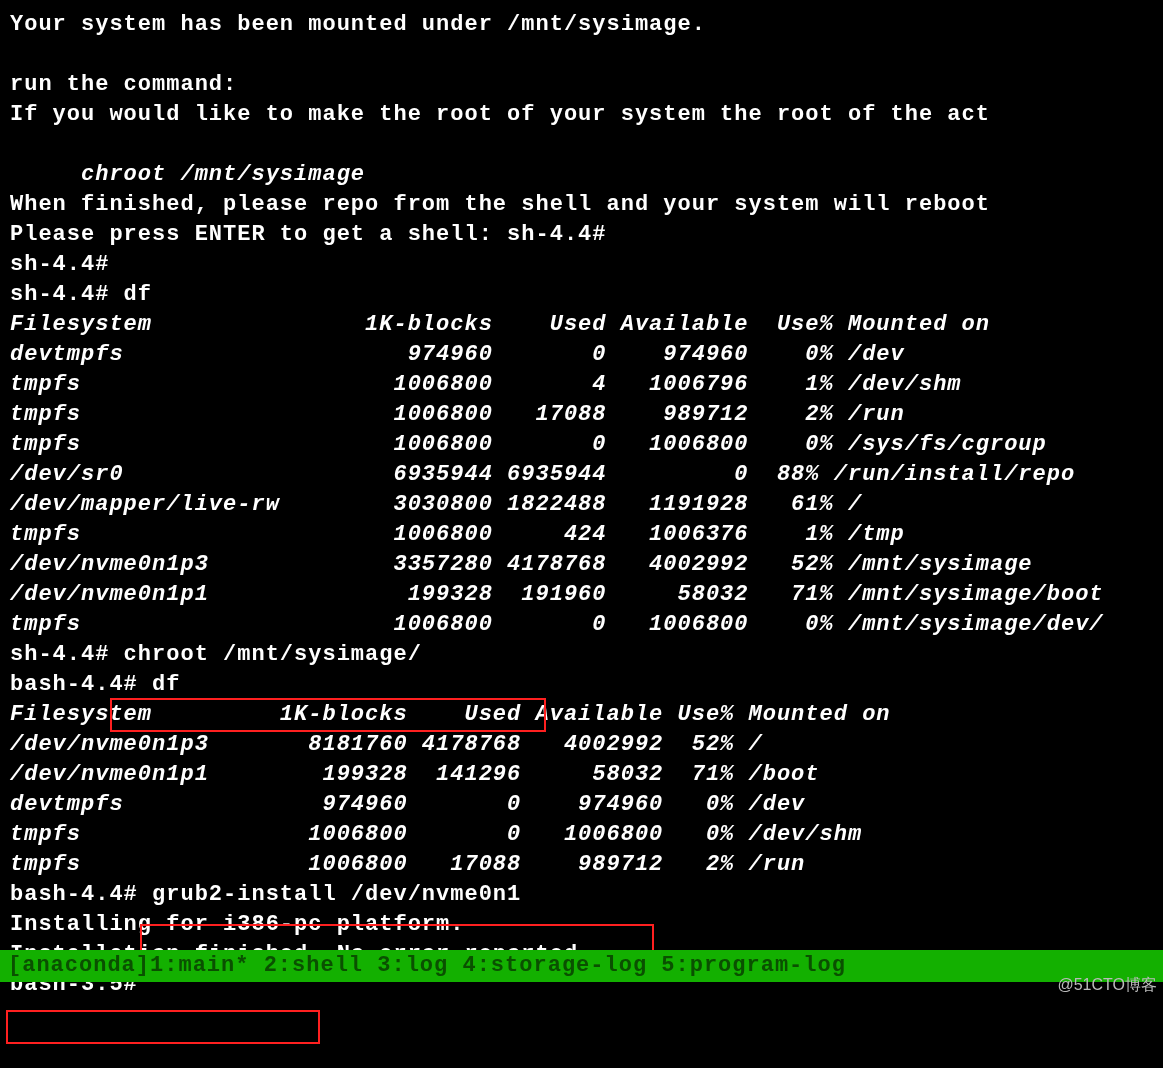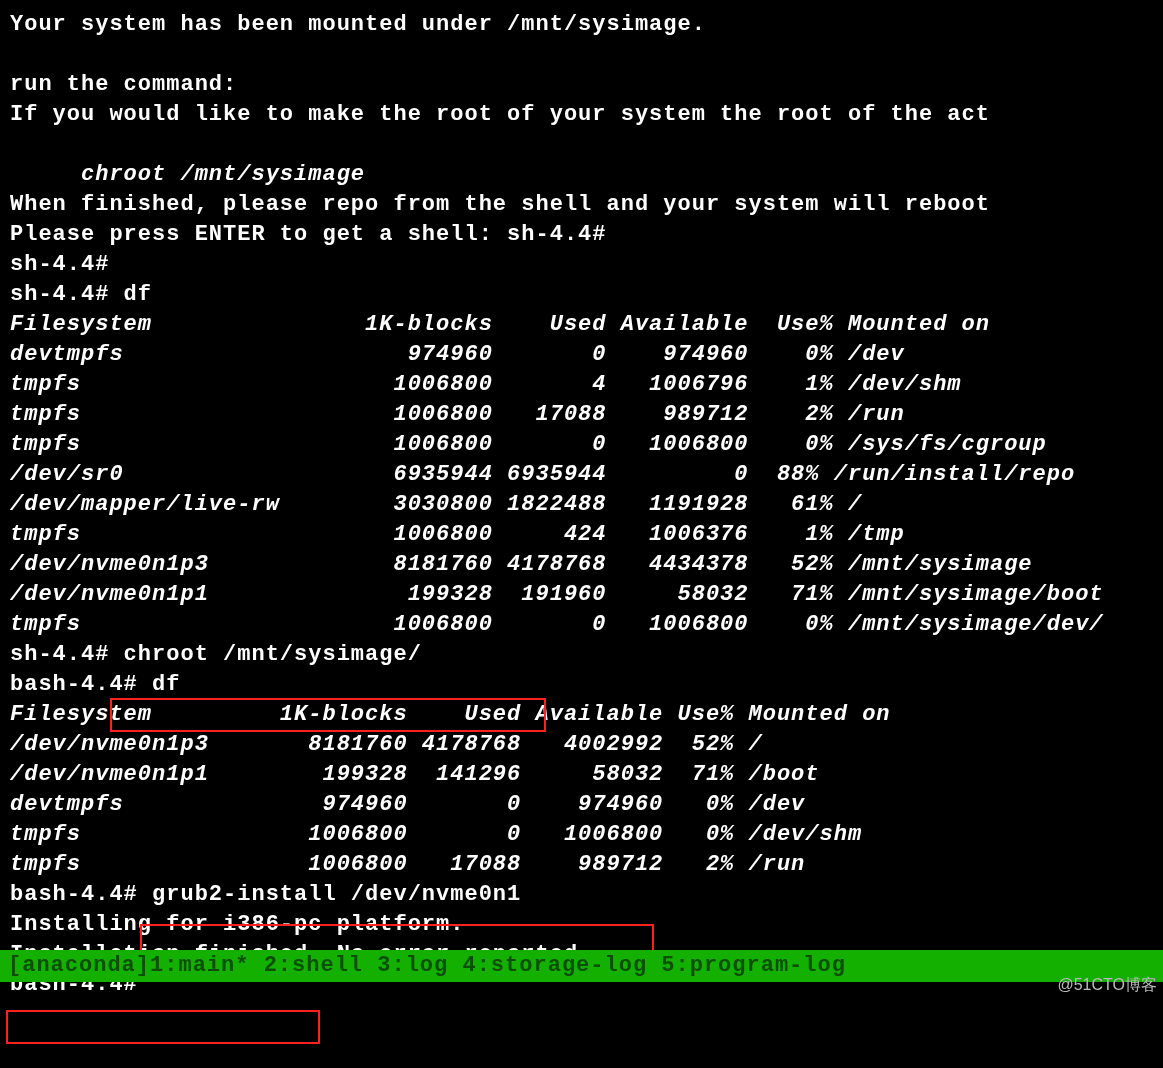--- a/index.html
+++ b/index.html
@@ -25,38 +25,38 @@
   <div>sh-4.4# df</div>
 
   <div class="tbl"><span>Filesystem               1K-blocks    Used Available  Use% Mounted on</span></div>
   <div class="tbl"><span>devtmpfs                    974960       0    974960    0% /dev</span></div>
   <div class="tbl"><span>tmpfs                      1006800       4   1006796    1% /dev/shm</span></div>
   <div class="tbl"><span>tmpfs                      1006800   17088    989712    2% /run</span></div>
   <div class="tbl"><span>tmpfs                      1006800       0   1006800    0% /sys/fs/cgroup</span></div>
   <div class="tbl"><span>/dev/sr0                   6935944 6935944         0  88% /run/install/repo</span></div>
   <div class="tbl"><span>/dev/mapper/live-rw        3030800 1822488   1191928   61% /</span></div>
   <div class="tbl"><span>tmpfs                      1006800     424   1006376    1% /tmp</span></div>
-  <div class="tbl"><span>/dev/nvme0n1p3             8181760 4178768   4434378   52% /mnt/sysimage</span></div>
+  <div class="tbl"><span>/dev/nvme0n1p3             3357280 4178768   4002992   52% /mnt/sysimage</span></div>
   <div class="tbl"><span>/dev/nvme0n1p1              199328  191960     58032   71% /mnt/sysimage/boot</span></div>
   <div class="tbl"><span>tmpfs                      1006800       0   1006800    0% /mnt/sysimage/dev/</span></div>
 
   <div>sh-4.4# chroot /mnt/sysimage/</div>
   <div>bash-4.4# df</div>
 
   <div class="tbl"><span>Filesystem         1K-blocks    Used Available Use% Mounted on</span></div>
   <div class="tbl"><span>/dev/nvme0n1p3       8181760 4178768   4002992  52% /</span></div>
   <div class="tbl"><span>/dev/nvme0n1p1        199328  141296     58032  71% /boot</span></div>
   <div class="tbl"><span>devtmpfs              974960       0    974960   0% /dev</span></div>
   <div class="tbl"><span>tmpfs                1006800       0   1006800   0% /dev/shm</span></div>
   <div class="tbl"><span>tmpfs                1006800   17088    989712   2% /run</span></div>
 
   <div>bash-4.4# grub2-install /dev/nvme0n1</div>
   <div>Installing for i386-pc platform.</div>
   <div>Installation finished. No error reported.</div>
-  <div>bash-4.4#</div>
+  <div>bash-3.5#</div>
 
   <div class="box" style="left:110px;top:698px;width:432px;height:30px;"></div>
   <div class="box" style="left:140px;top:924px;width:510px;height:30px;"></div>
   <div class="box" style="left:6px;top:1010px;width:310px;height:30px;"></div>
 
   <div class="statusbar">[anaconda]1:main* 2:shell  3:log  4:storage-log  5:program-log</div>
   <div class="watermark">@51CTO博客</div>
 </div>
 
 </body></html>

